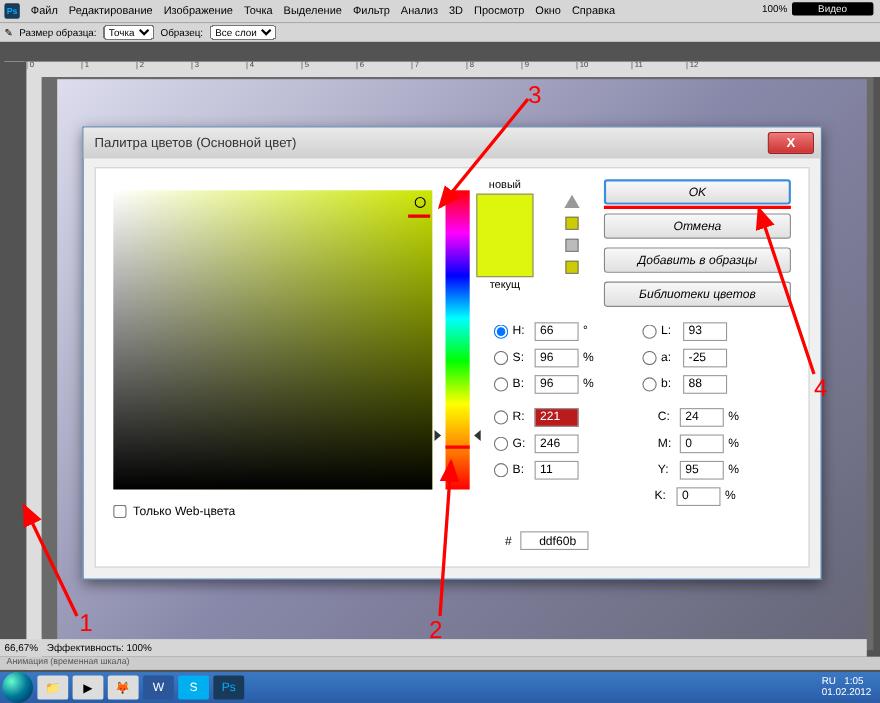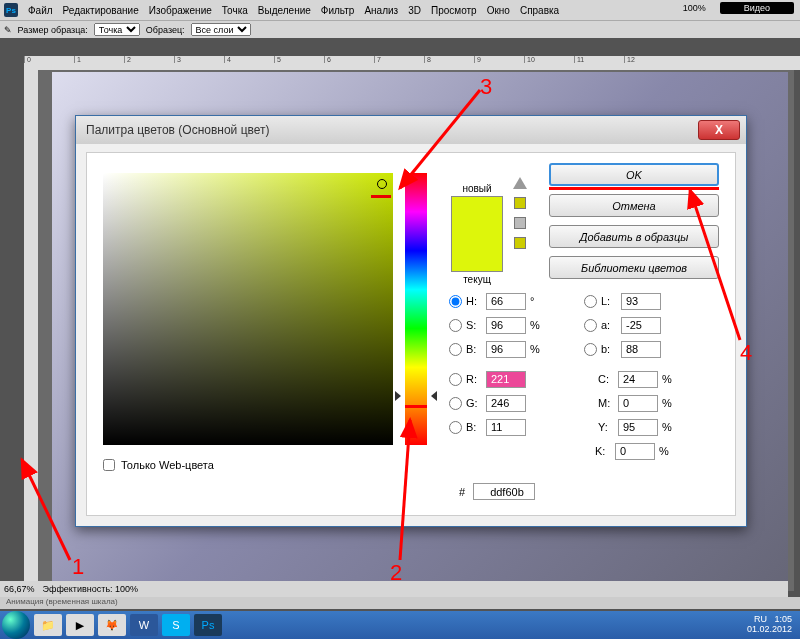--- a/index.html
+++ b/index.html
@@ -2,75 +2,75 @@
 <html><head>
 <meta charset="utf-8">
 <style>
   * { box-sizing: border-box; margin: 0; padding: 0; font-family: Tahoma, Arial, sans-serif; }
   body { width: 800px; height: 639px; background: #fff; overflow: hidden; position: relative; }
   .ps-window { position: absolute; left: 0; top: 0; width: 800px; height: 639px; background: #535353; }
   .menubar { background: #d6d6d6; height: 20px; display: flex; align-items: center; font-size: 10px; padding-left: 4px; gap: 10px; }
   .menubar .ps-icon { width: 14px; height: 14px; background: #1a3a5a; color: #0af; font-weight: bold; font-size: 8px; display: flex; align-items: center; justify-content: center; border-radius: 2px; }
   .optbar { background: #d6d6d6; height: 18px; border-top: 1px solid #aaa; display: flex; align-items: center; font-size: 9px; padding-left: 4px; gap: 6px; }
   .optbar select, .optbar input { font-size: 9px; height: 13px; }
-  .right-controls { position: absolute; right: 6px; top: 2px; display:flex; gap:14px; align-items:center; font-size:9px; }
+  .right-controls { position: absolute; right: 6px; top: 2px; display:flex; gap:4px; align-items:center; font-size:9px; }
   .right-controls .vid { background:#000000; color:#eee; padding:1px 24px; border-radius:2px; }
   .tabbar { background: #bdbdbd; height: 18px; display: flex; align-items: center; font-size: 9px; padding-left: 20px; }
   .tabbar .tab { background: #d8d8d8; padding: 2px 8px; border: 1px solid #999; border-bottom: none; }
   .workspace { position: absolute; left: 0; top: 56px; right: 0; bottom: 30px; background: #535353; }
   .ruler-h { position:absolute; left:24px; right:0; top:0; height:14px; background:#ddd; font-size:7px; overflow:hidden; white-space:nowrap; }
   .ruler-h span { display:inline-block; width:50px; border-left:1px solid #888; padding-left:2px; color:#444;}
   .ruler-v { position:absolute; left:24px; top:14px; bottom:0; width:14px; background:#ddd; }
   .canvas { position:absolute; left:38px; top:14px; right:6px; bottom:18px; background:#6a6a6a; }
   .canvas-inner { position:absolute; left:14px; top:2px; right:6px; bottom:2px; background:linear-gradient(135deg,#dde,#88a,#667); }
   .toolbox { position: absolute; left: 4px; top: 56px; width: 20px; background: #d6d6d6; display: flex; flex-direction: column; }
   .toolbox .tool { width: 18px; height: 18px; border: 1px solid #bbb; display:flex; align-items:center; justify-content:center; font-size:10px; color:#333; background:#d6d6d6; cursor:default;}
   .toolbox .swatch-fg { width:12px; height:12px; background:#ff0; border:1px solid #333; margin:2px auto; }
   .status { position:absolute; left:0; bottom:12px; height:16px; right:12px; background:#d6d6d6; font-size:9px; display:flex; align-items:center; padding-left:4px; gap:8px;}
   .anim { position:absolute; left:0; bottom:0; height:12px; right:0; background:#ccc; font-size:8px; padding-left:6px; color:#555;}
   .taskbar { position:absolute; left:0; bottom:0; right:0; height:28px; background:linear-gradient(#3b79c4,#2a5da8); display:flex; align-items:center; }
   .taskbar .orb { width:28px; height:28px; border-radius:50%; background:radial-gradient(circle at 30% 30%, #6fc, #079, #025); margin-left:2px;}
   .taskbar .ticon { width:28px; height:22px; margin-left:4px; background:#ddd; border-radius:2px; display:flex; align-items:center; justify-content:center; font-size:11px;}
-  .taskbar .tray { margin-left:auto; color:#fff; font-size:9px; padding-right:8px; text-align:right; line-height:1.1;}
+  .taskbar .tray { margin-left:auto; color:#fff; font-size:9px; padding-right:8px; line-height:1.1;}
   
   .dialog { position:absolute; left:75px; top:115px; width:672px; height:412px; background:#f0f0f0; border:1px solid #3a6ea5; box-shadow:0 4px 12px rgba(0,0,0,.5); }
   .dlg-title { height:28px; background:linear-gradient(#eaeaea,#cfcfcf); display:flex; align-items:center; padding-left:10px; font-size:12px; color:#333; }
   .dlg-close { position:absolute; right:6px; top:4px; width:42px; height:20px; background:linear-gradient(#e77,#c33); color:#fff; display:flex; align-items:center; justify-content:center; border-radius:3px; font-weight:bold; font-size:12px; border:1px solid #922;}
   .dlg-body { position:absolute; left:10px; top:36px; right:10px; bottom:10px; background:#fff; border:1px solid #ccc; }
   .sat-val { position:absolute; left:16px; top:20px; width:290px; height:272px; background:linear-gradient(to right,#fff,#cbe600); }
   .sat-val::after { content:""; position:absolute; inset:0; background:linear-gradient(to top,#000,transparent);}
   .sv-cursor { position:absolute; width:10px; height:10px; border:1px solid #000; border-radius:50%; right:6px; top:6px; }
   .sv-mark { position:absolute; right:2px; top:22px; width:20px; height:3px; background:#f00;}
   .hue { position:absolute; left:318px; top:20px; width:22px; height:272px; background:linear-gradient(to bottom,#f00,#f0f,#00f,#0ff,#0f0,#ff0,#f80,#f00);}
   .hue-arrows { position:absolute; left:312px; top:238px; width:34px; height:10px; }
   .hue-arrows::before, .hue-arrows::after { content:""; position:absolute; top:0; width:0; height:0; border-top:5px solid transparent; border-bottom:5px solid transparent;}
   .hue-arrows::before { left:-4px; border-left:6px solid #333;}
   .hue-arrows::after { right:-4px; border-right:6px solid #333;}
   .hue-mark { position:absolute; left:318px; top:252px; width:22px; height:3px; background:#f00;}
   .webcb { position:absolute; left:16px; top:306px; font-size:11px; display:flex; align-items:center; gap:6px;}
   .webcb input { width:12px; height:12px;}
-  .preview { position:absolute; left:364px; top:10px;margin-top:20px; }
+  .preview { position:absolute; left:346px; top:10px; }
   .preview .lbl { font-size:10px; text-align:center; }
   .preview .box { width:52px; height:76px; border:1px solid #888; background:#ddf60b; margin:2px 0;}
   .warn { position:absolute; left:426px; top:24px; display:flex; flex-direction:column; gap:8px; align-items:center;}
   .warn .tri { width:0;height:0;border-left:7px solid transparent;border-right:7px solid transparent;border-bottom:12px solid #999;}
   .warn .sq { width:12px; height:12px; background:#cc0; border:1px solid #777;}
   .warn .cube { width:12px; height:12px; background:#bbb; border:1px solid #777;}
   .dbuttons { position:absolute; right:16px; top:10px; width:170px; display:flex; flex-direction:column; gap:8px;}
   .dbuttons button { height:23px; font-size:11px; background:linear-gradient(#f8f8f8,#e0e0e0); border:1px solid #888; border-radius:3px;font-style:italic;}
   .dbuttons button.ok { border:2px solid #3a8edb; }
   .ok-mark { position:absolute; right:16px; top:34px; width:170px; height:3px; background:#f00;}
   .fields { position:absolute; left:362px; top:136px; font-size:11px; }
   .fields .row { display:flex; align-items:center; height:24px; }
   .fields input[type=radio]{ margin-right:4px;}
   .fields .lab { width:20px; }
   .fields input[type=text]{ width:40px; height:17px; font-size:11px; text-align:left; padding-left:4px; border:1px solid #999;}
   .fields .unit { width:18px; padding-left:4px;}
   .fields .col2 { margin-left:40px; display:flex; align-items:center;}
-  .fields .sel { background:#ec4899; color:#fff;}
+  .fields .sel { background:#b91c1c; color:#fff;}
   .hex { position:absolute; left:372px; top:330px; font-size:11px; display:flex; align-items:center; gap:8px;}
   .hex input { width:62px; height:17px; font-size:11px; padding-left:16px; border:1px solid #999;}
   .anno-num { position:absolute; color:#f00; font-size:22px; font-weight:normal; font-family:Arial; }
   svg.arrows { position:absolute; left:0; top:0; width:800px; height:639px; pointer-events:none;}
 </style>
 </head>
 <body>
 
 <div class="ps-window">
 

